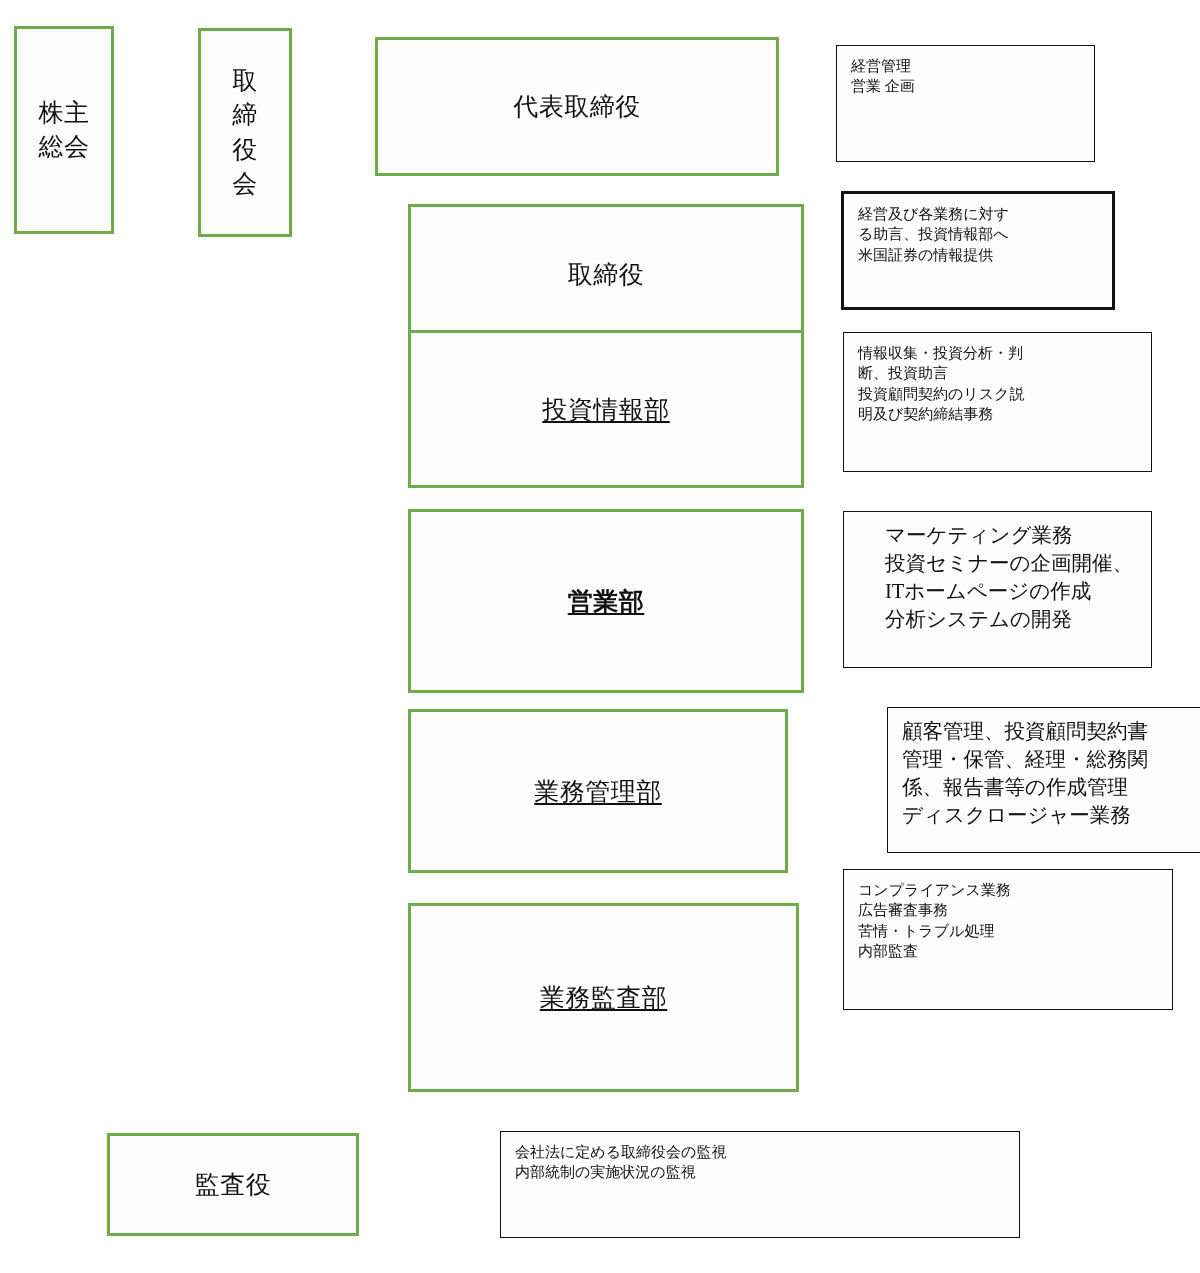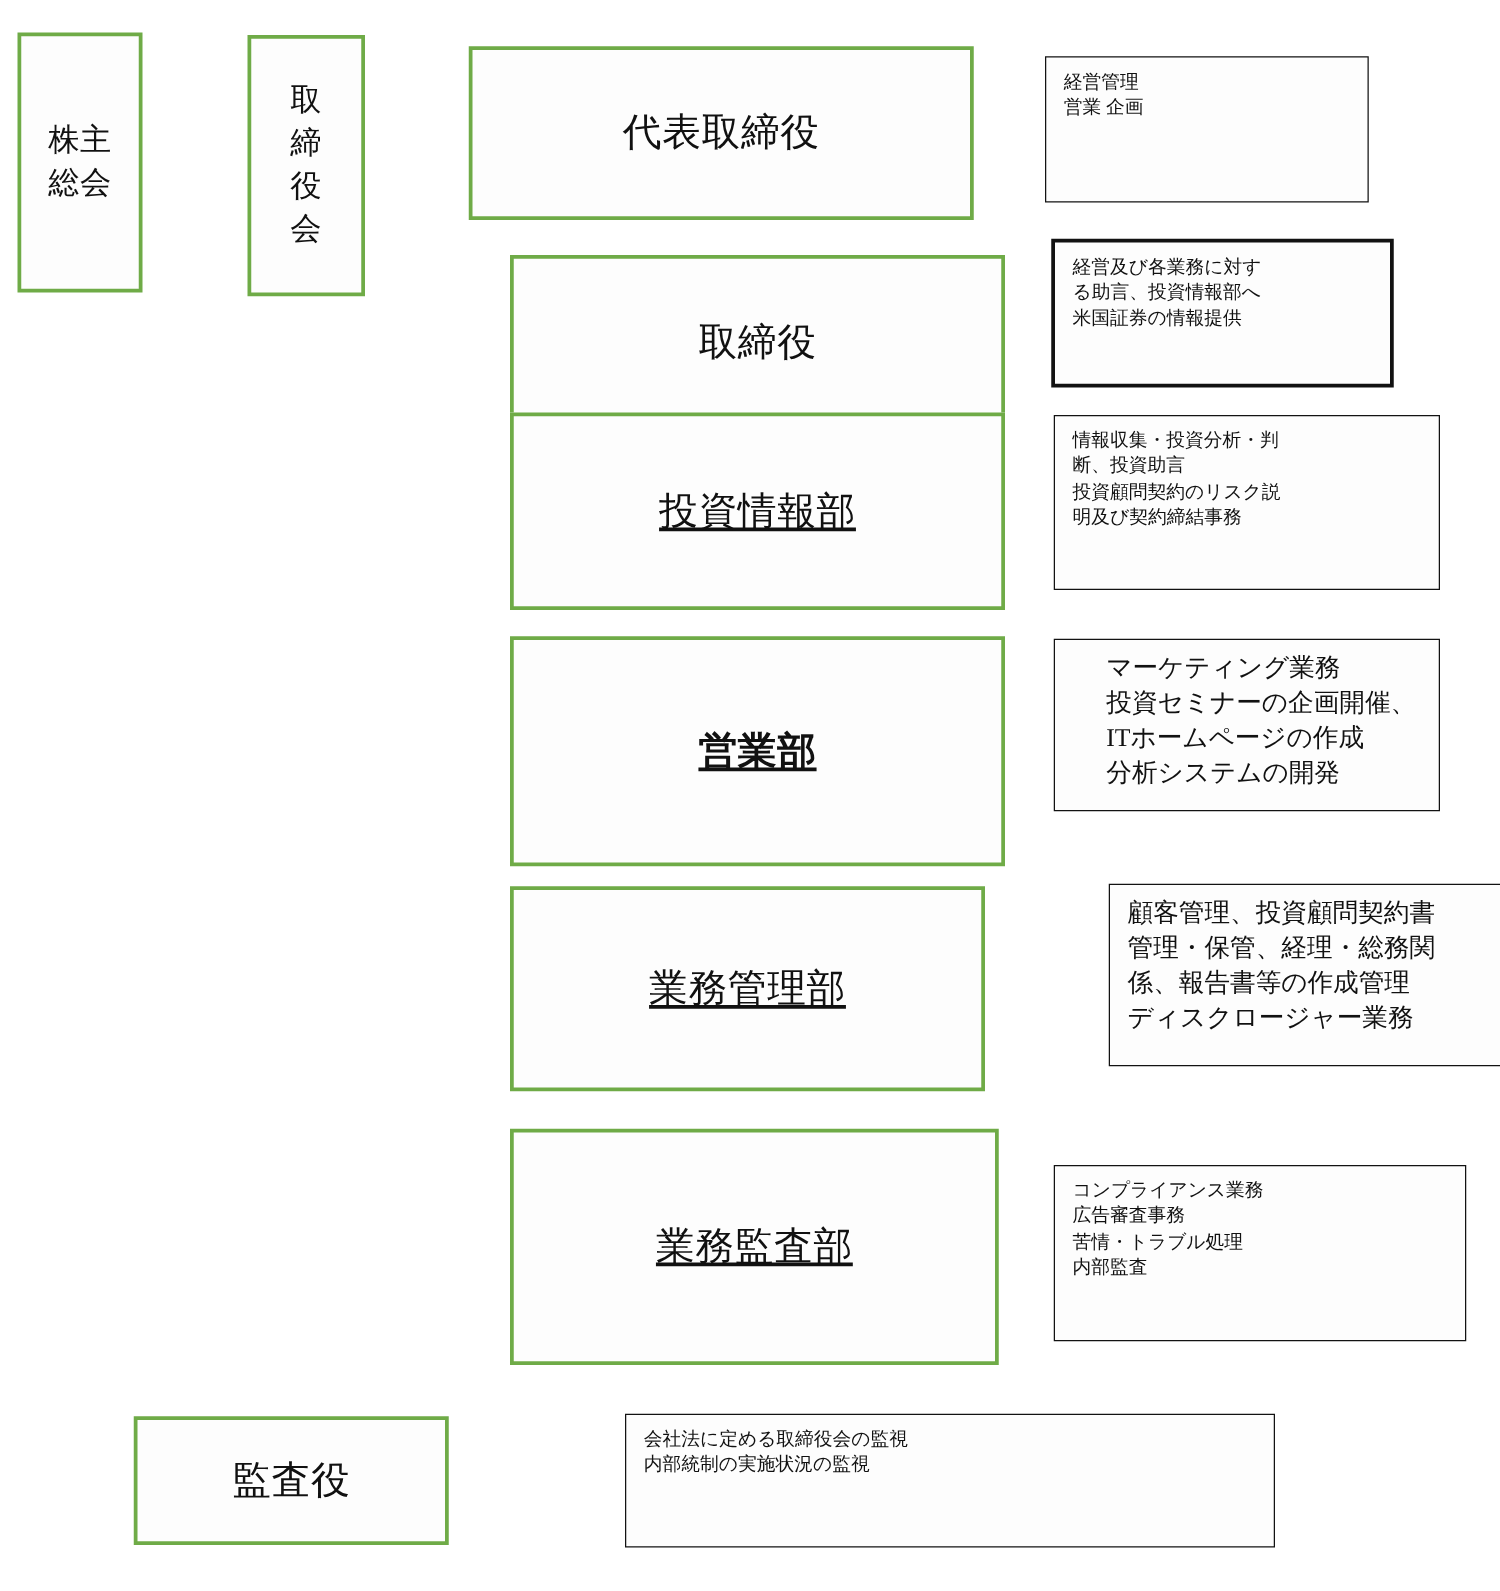--- a/index.html
+++ b/index.html
@@ -25,21 +25,21 @@
     display: flex;
   }
   
   .org {
     border: 3px solid #6fab47;
     align-items: center;
     justify-content: center;
     text-align: center;
   }
   .org .label {
-    font-size: 31px;
+    font-size: 25px;
     line-height: 1.32;
     letter-spacing: 0.5px;
     color: #111111;
     white-space: pre-line;
   }
   .org .label.underline {
     text-decoration: underline;
     text-underline-offset: 3px;
   }
   
@@ -124,35 +124,35 @@
 米国証券の情報提供</span>
   </div>
 
   <div class="box desc" style="left:843px; top:332px; width:309px; height:140px;">
     <span class="label">情報収集・投資分析・判
 断、投資助言
 投資顧問契約のリスク説
 明及び契約締結事務</span>
   </div>
 
-  <div class="box desc small" style="left:843px; top:511px; width:309px; height:138px;padding-left:41px;">
+  <div class="box desc small" style="left:843px; top:511px; width:309px; height:157px;padding-left:41px;">
     <span class="label">マーケティング業務
 投資セミナーの企画開催、
 ITホームページの作成
 分析システムの開発</span>
   </div>
 
   <div class="box desc small" style="left:843px; top:707px; width:332px; height:146px;margin-left:44px;">
     <span class="label">顧客管理、投資顧問契約書
 管理・保管、経理・総務関
 係、報告書等の作成管理
 ディスクロージャー業務</span>
   </div>
 
-  <div class="box desc" style="left:843px; top:932px; width:330px; height:141px;">
+  <div class="box desc" style="left:843px; top:869px; width:330px; height:141px;">
     <span class="label">コンプライアンス業務
 広告審査事務
 苦情・トラブル処理
 内部監査</span>
   </div>
 
   <div class="box desc" style="left:500px; top:1131px; width:520px; height:107px;">
     <span class="label">会社法に定める取締役会の監視
 内部統制の実施状況の監視</span>
   </div>

